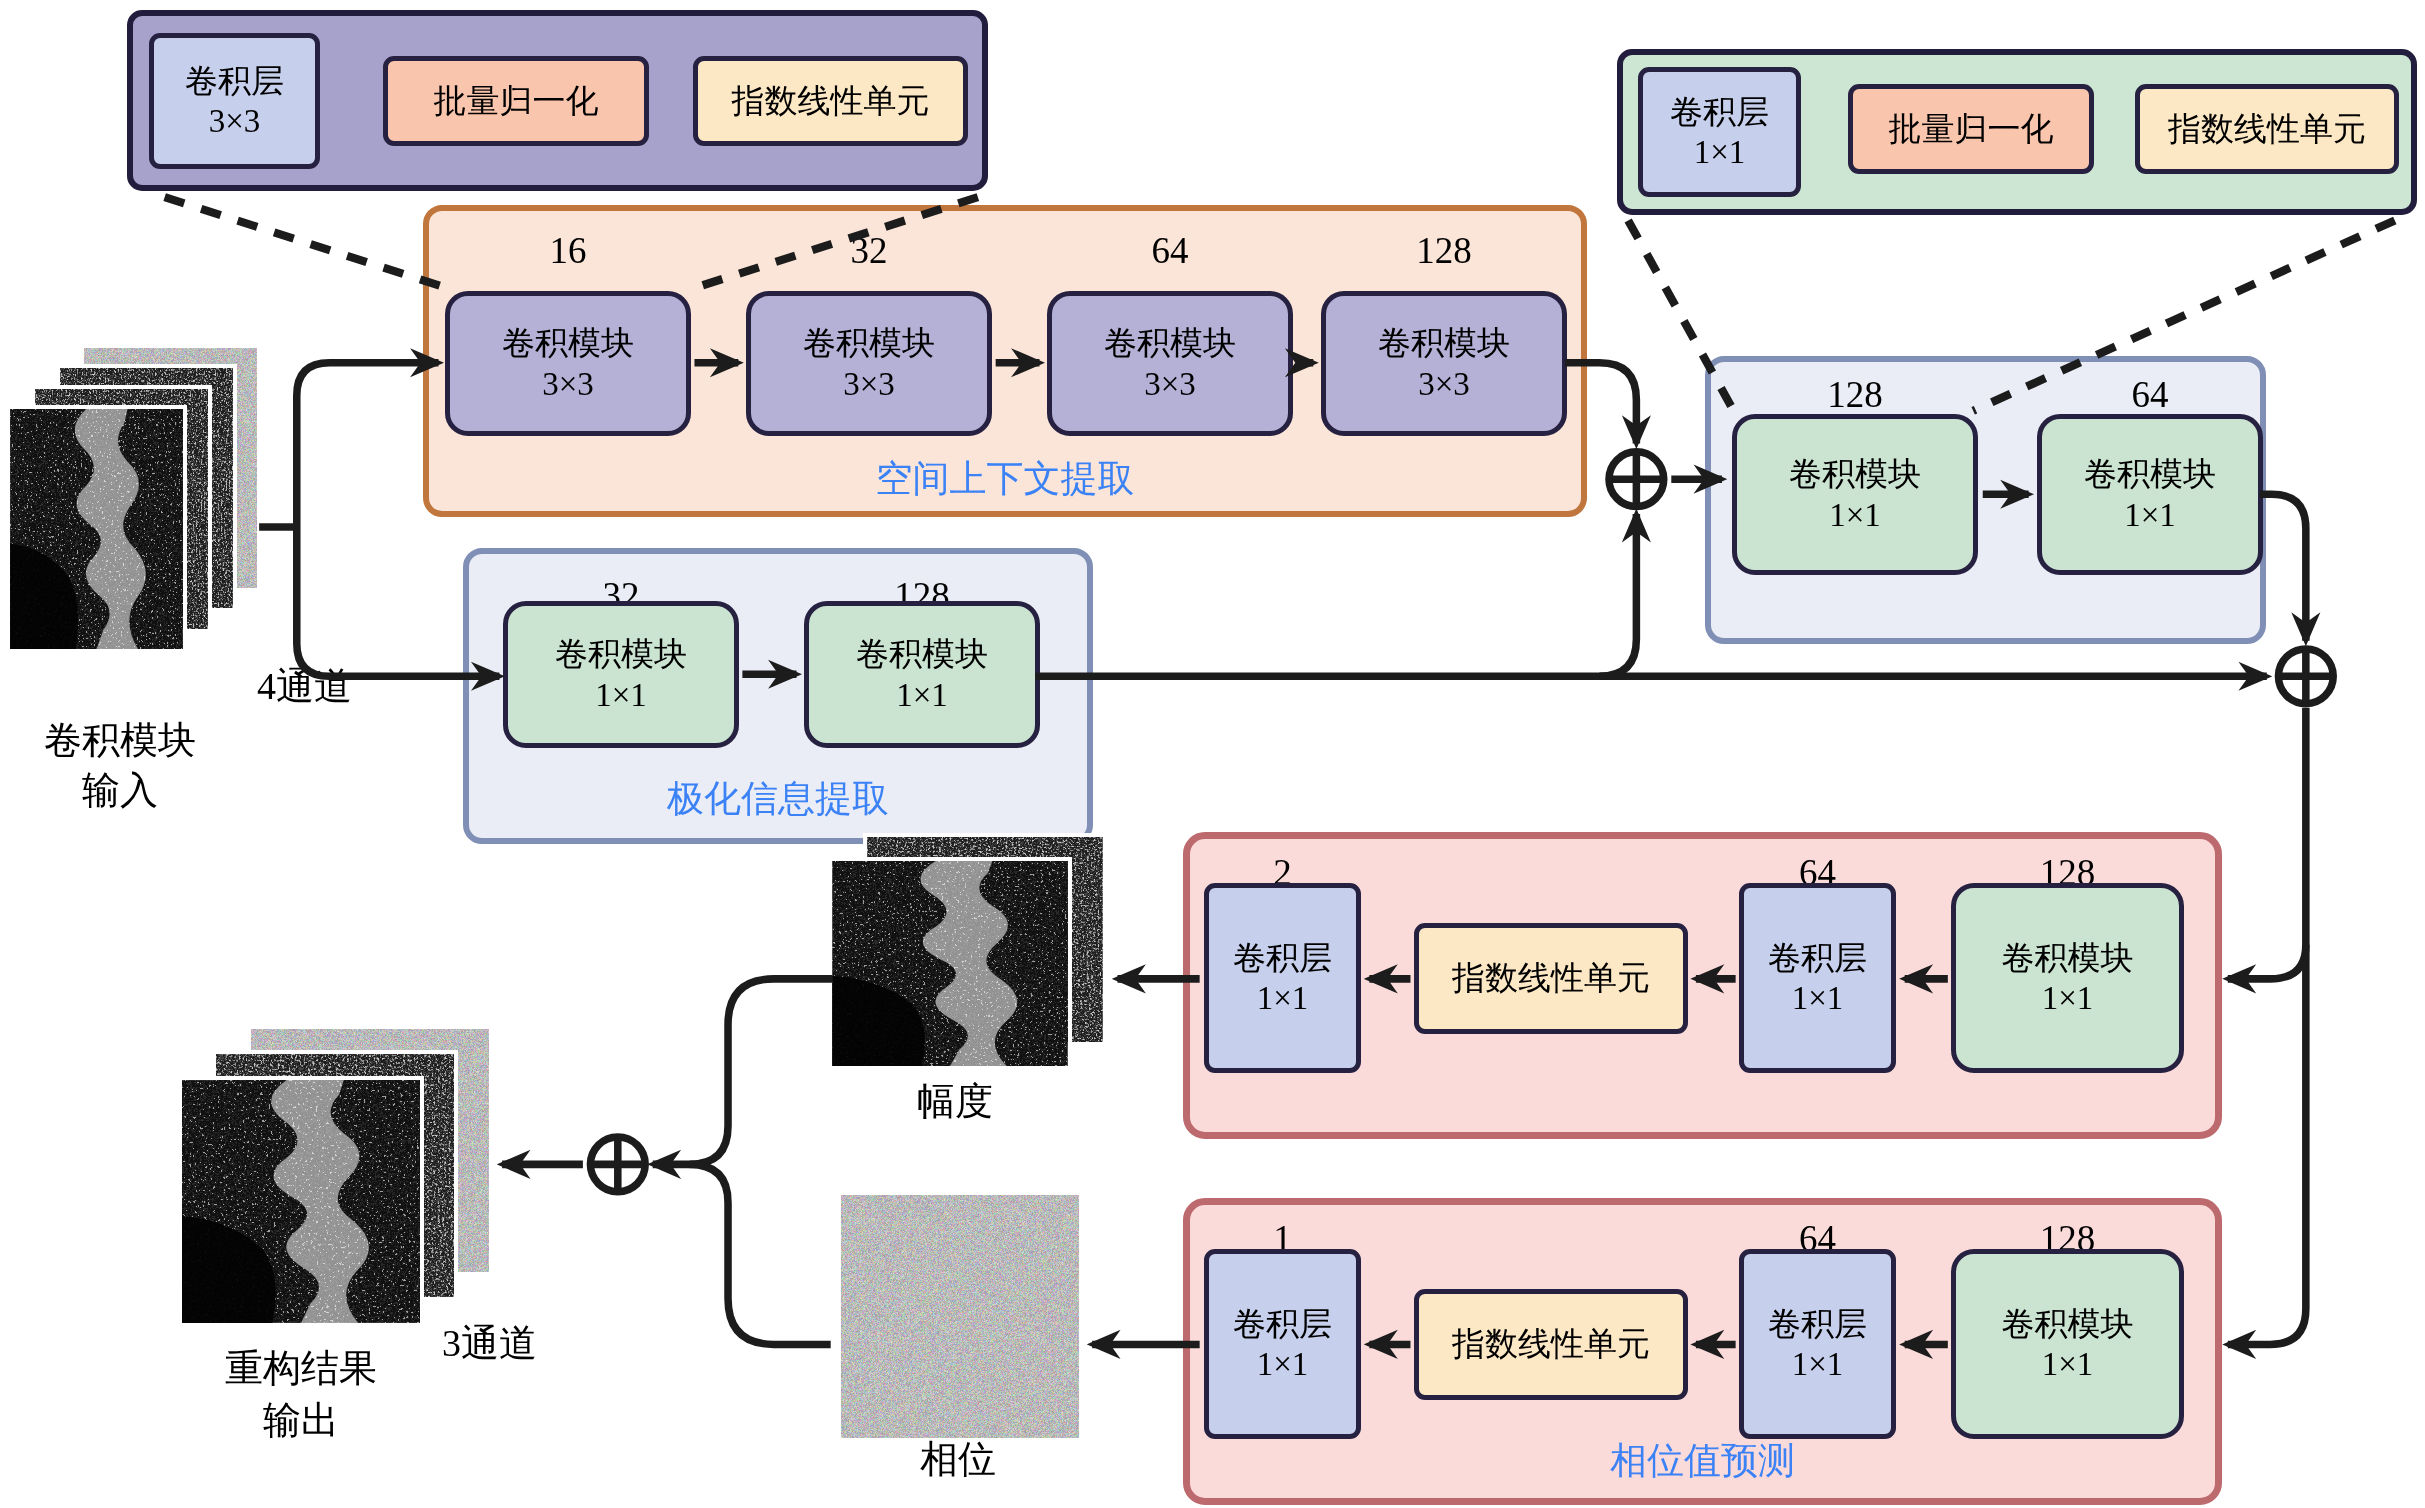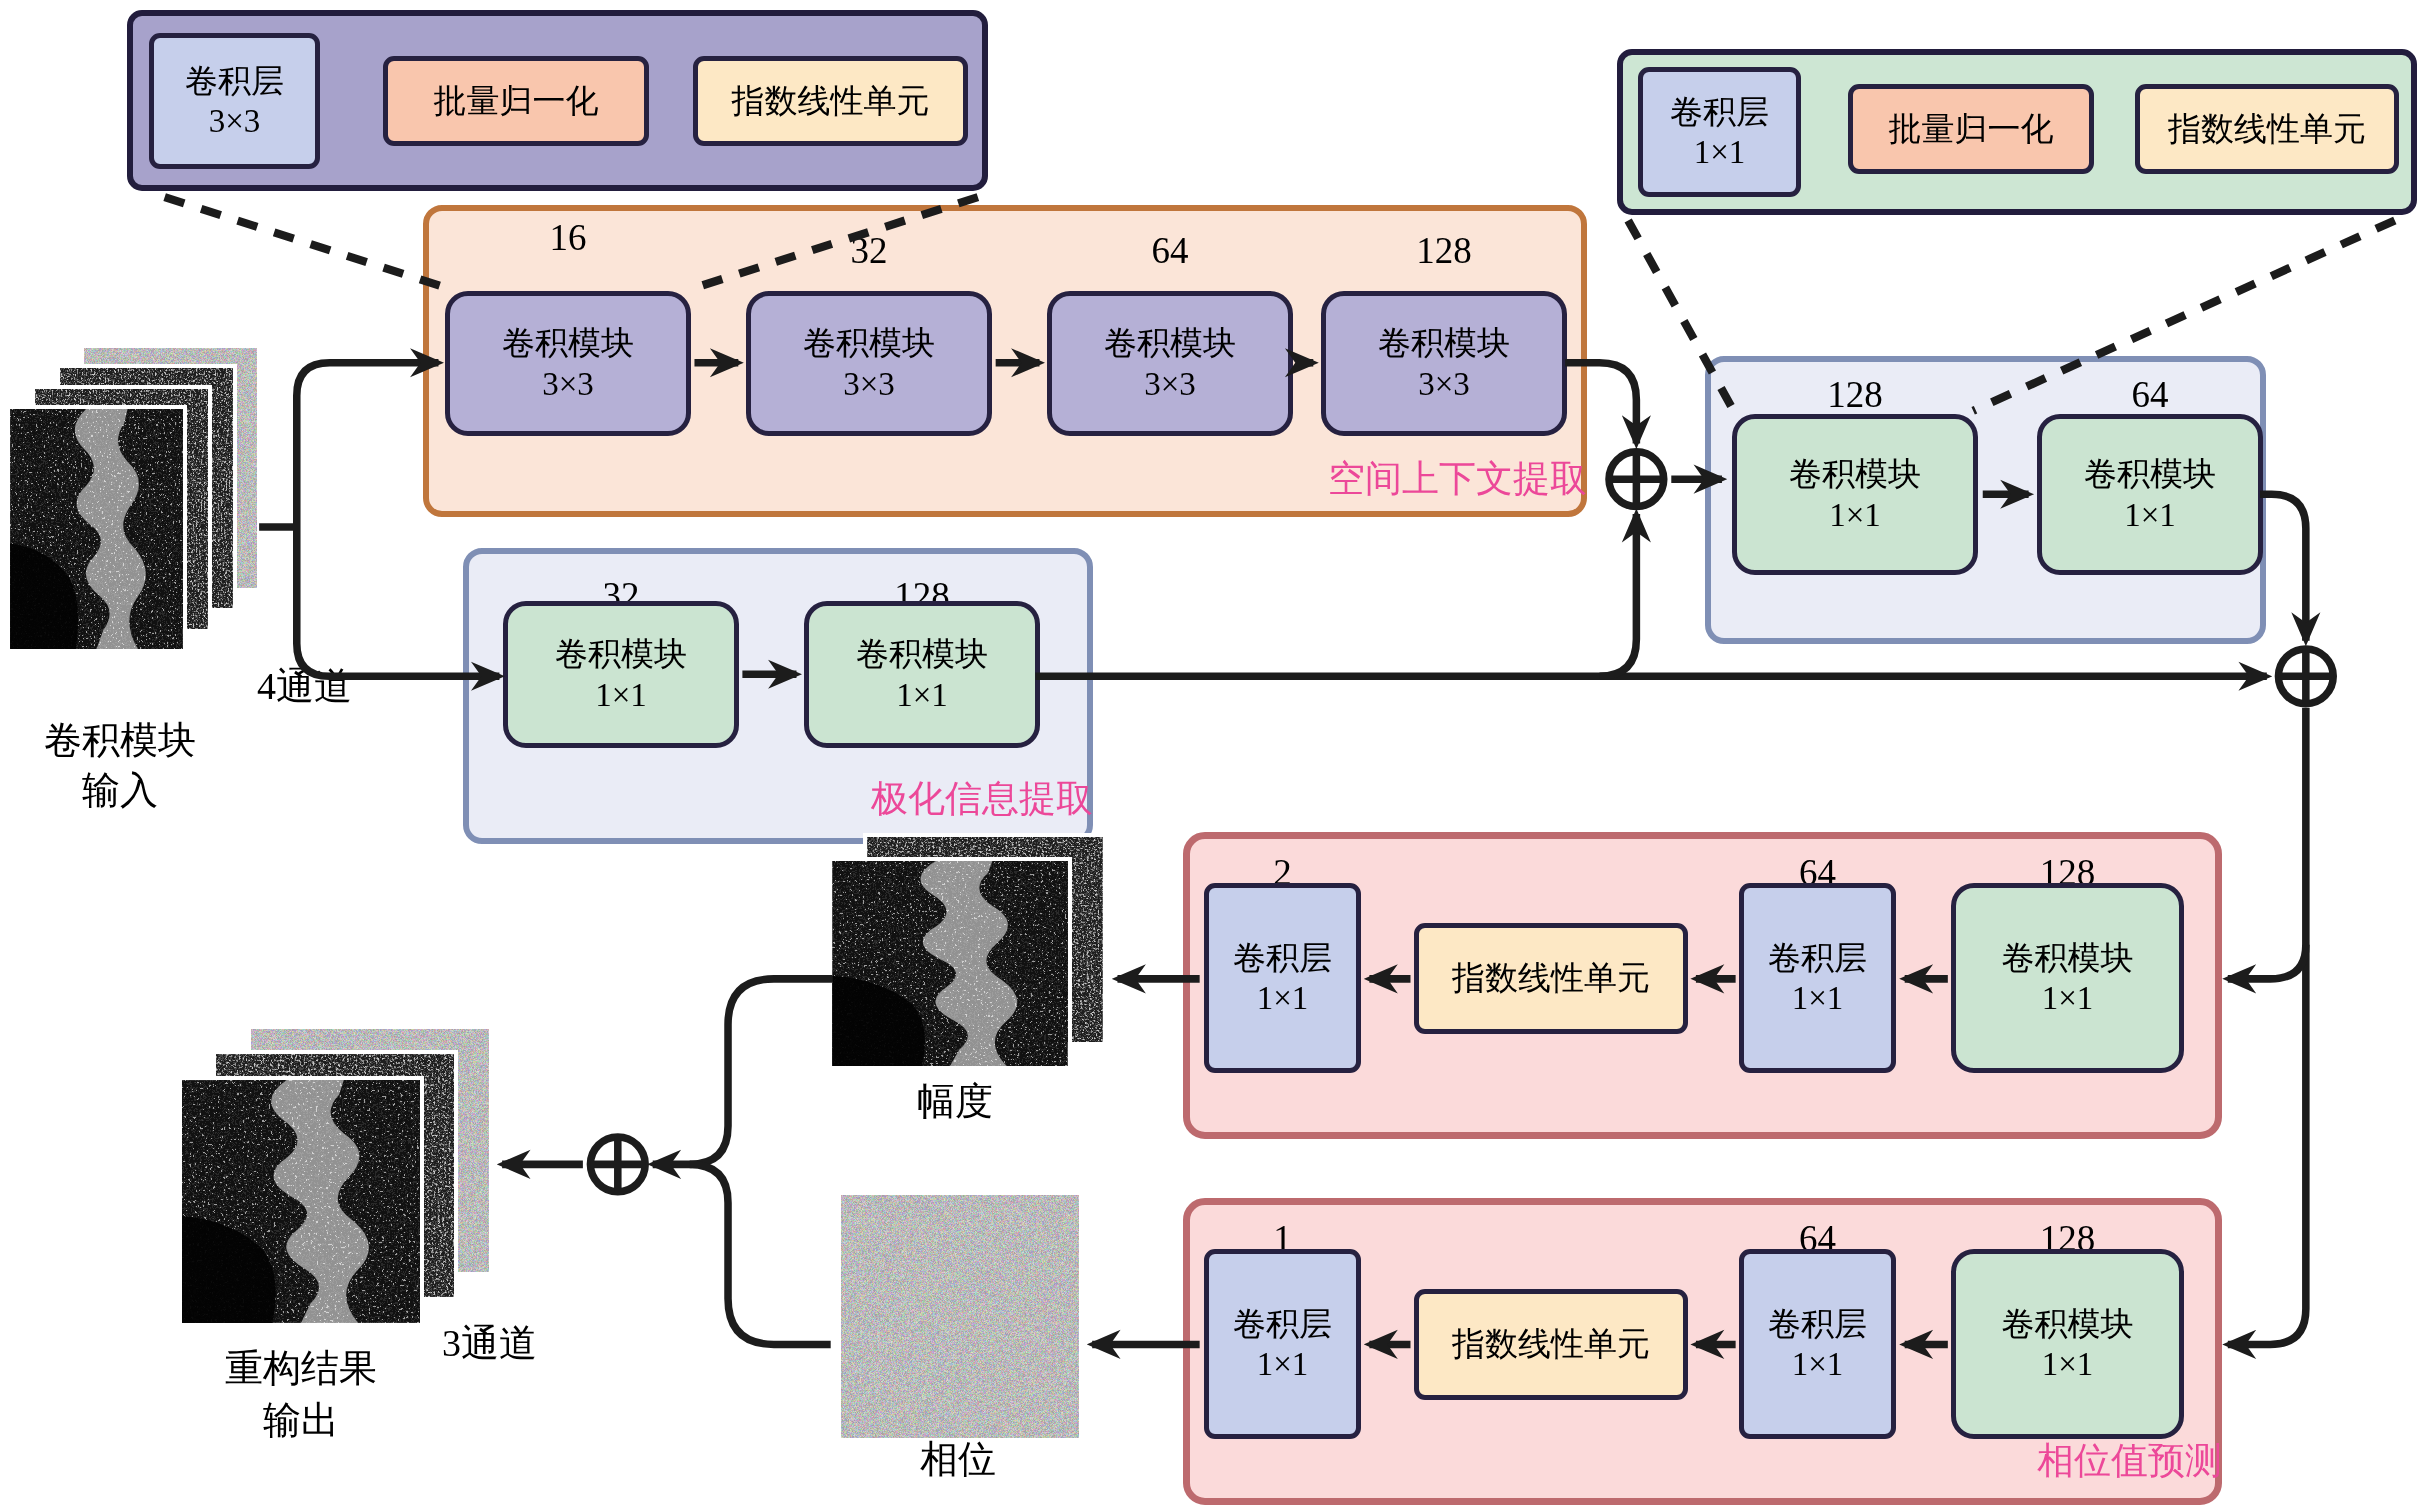--- a/index.html
+++ b/index.html
@@ -18,21 +18,21 @@
     display:flex;flex-direction:column;align-items:center;justify-content:center;
     text-align:center;font-size:33px;line-height:1.22;color:#000;
   }
   .blk.blue{background:#c6cfeb;border-radius:11px;}
   .blk.salmon{background:#f9c6ad;border-radius:11px;}
   .blk.cream{background:#fde8c5;border-radius:11px;}
   .blk.module{border-radius:23px;}
   .blk.purple{background:#b5b0d6;}
   .blk.green{background:#cbe4d1;}
   .num{position:absolute;text-align:center;font-size:37px;color:#000;}
-  .lbl{position:absolute;text-align:right;font-size:37px;color:#ec4899;}
+  .lbl{position:absolute;text-align:center;font-size:37px;color:#3b82f6;}
   .cap{position:absolute;text-align:center;font-size:38px;line-height:1.25;color:#000;}
   .pic{position:absolute;outline:4.8px solid #ffffff;}
   svg.overlay{position:absolute;left:0;top:0;}
 </style>
 </head>
 <body>
 
 <div class="canvas">
 
   <svg width="0" height="0" style="position:absolute" aria-hidden="true">
@@ -104,21 +104,21 @@
     <span>卷积层</span>
     <span>1×1</span>
   </div>
   <div class="blk salmon" style="left:1848px;top:84px;width:246px;height:90px">
     <span>批量归一化</span>
   </div>
   <div class="blk cream" style="left:2135px;top:84px;width:264px;height:90px">
     <span>指数线性单元</span>
   </div>
 
-  <div class="num" style="left:445px;top:216px;width:246px">16</div>
+  <div class="num" style="left:445px;top:229px;width:246px">16</div>
   <div class="num" style="left:746px;top:229px;width:246px">32</div>
   <div class="num" style="left:1047px;top:229px;width:246px">64</div>
   <div class="num" style="left:1321px;top:229px;width:246px">128</div>
 
   <div class="blk module purple" style="left:445px;top:291px;width:246px;height:145px">
     <span>卷积模块</span>
     <span>3×3</span>
   </div>
   <div class="blk module purple" style="left:746px;top:291px;width:246px;height:145px">
     <span>卷积模块</span>

